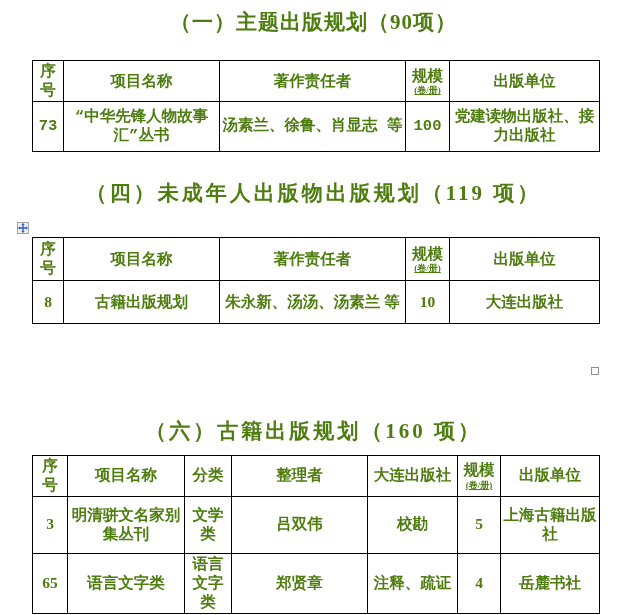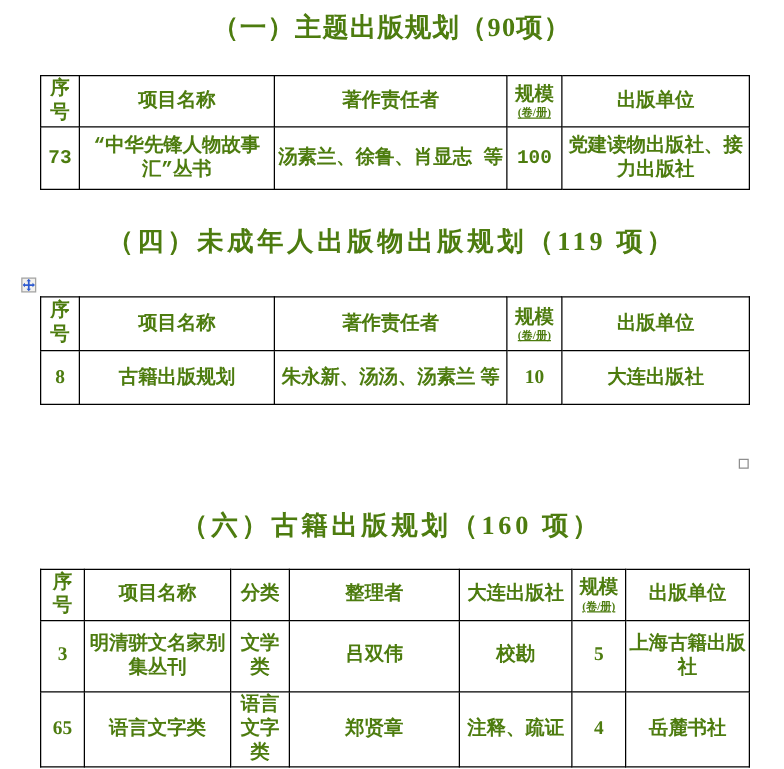--- a/index.html
+++ b/index.html
@@ -16,21 +16,21 @@
     position: absolute;
     left: 0;
     width: 100%;
     text-align: center;
     font-weight: bold;
     font-size: 21px;
     white-space: nowrap;
   }
   #heading-1 { top: 8px;   letter-spacing: 1px; }
   #heading-2 { top: 179px; letter-spacing: 3px; }
-  #heading-3 { top: 406px; letter-spacing: 3px; }
+  #heading-3 { top: 417px; letter-spacing: 3px; }
 
   table.tbl {
     position: absolute;
     left: 32px;
     border-collapse: collapse;
     table-layout: fixed;
     font-weight: bold;
   }
   .tbl th, .tbl td {
     border: 1.5px solid #000000;

